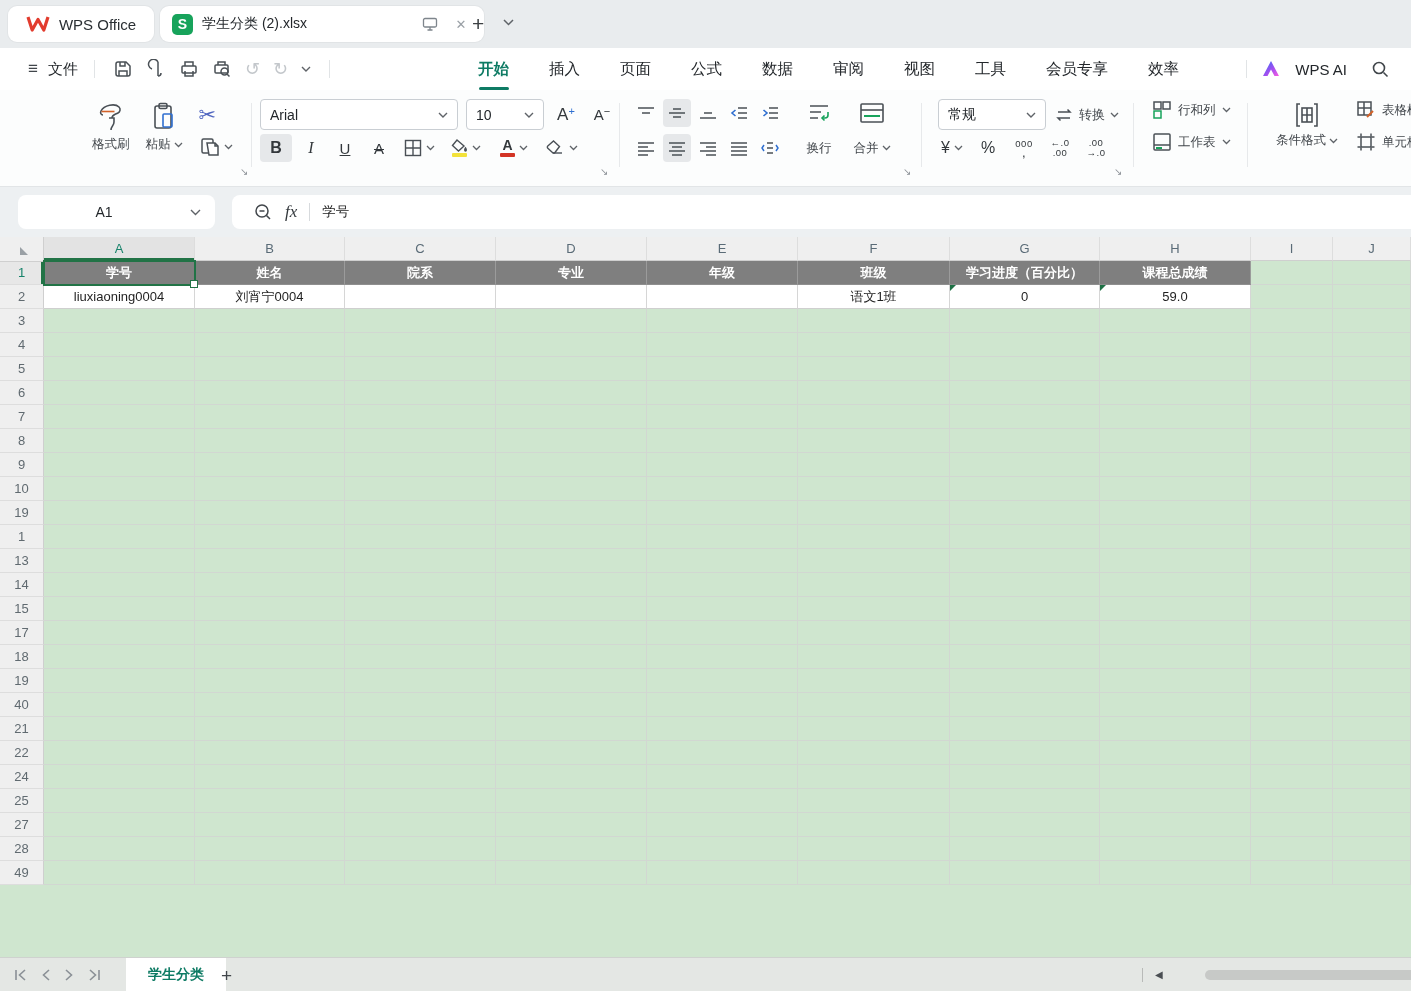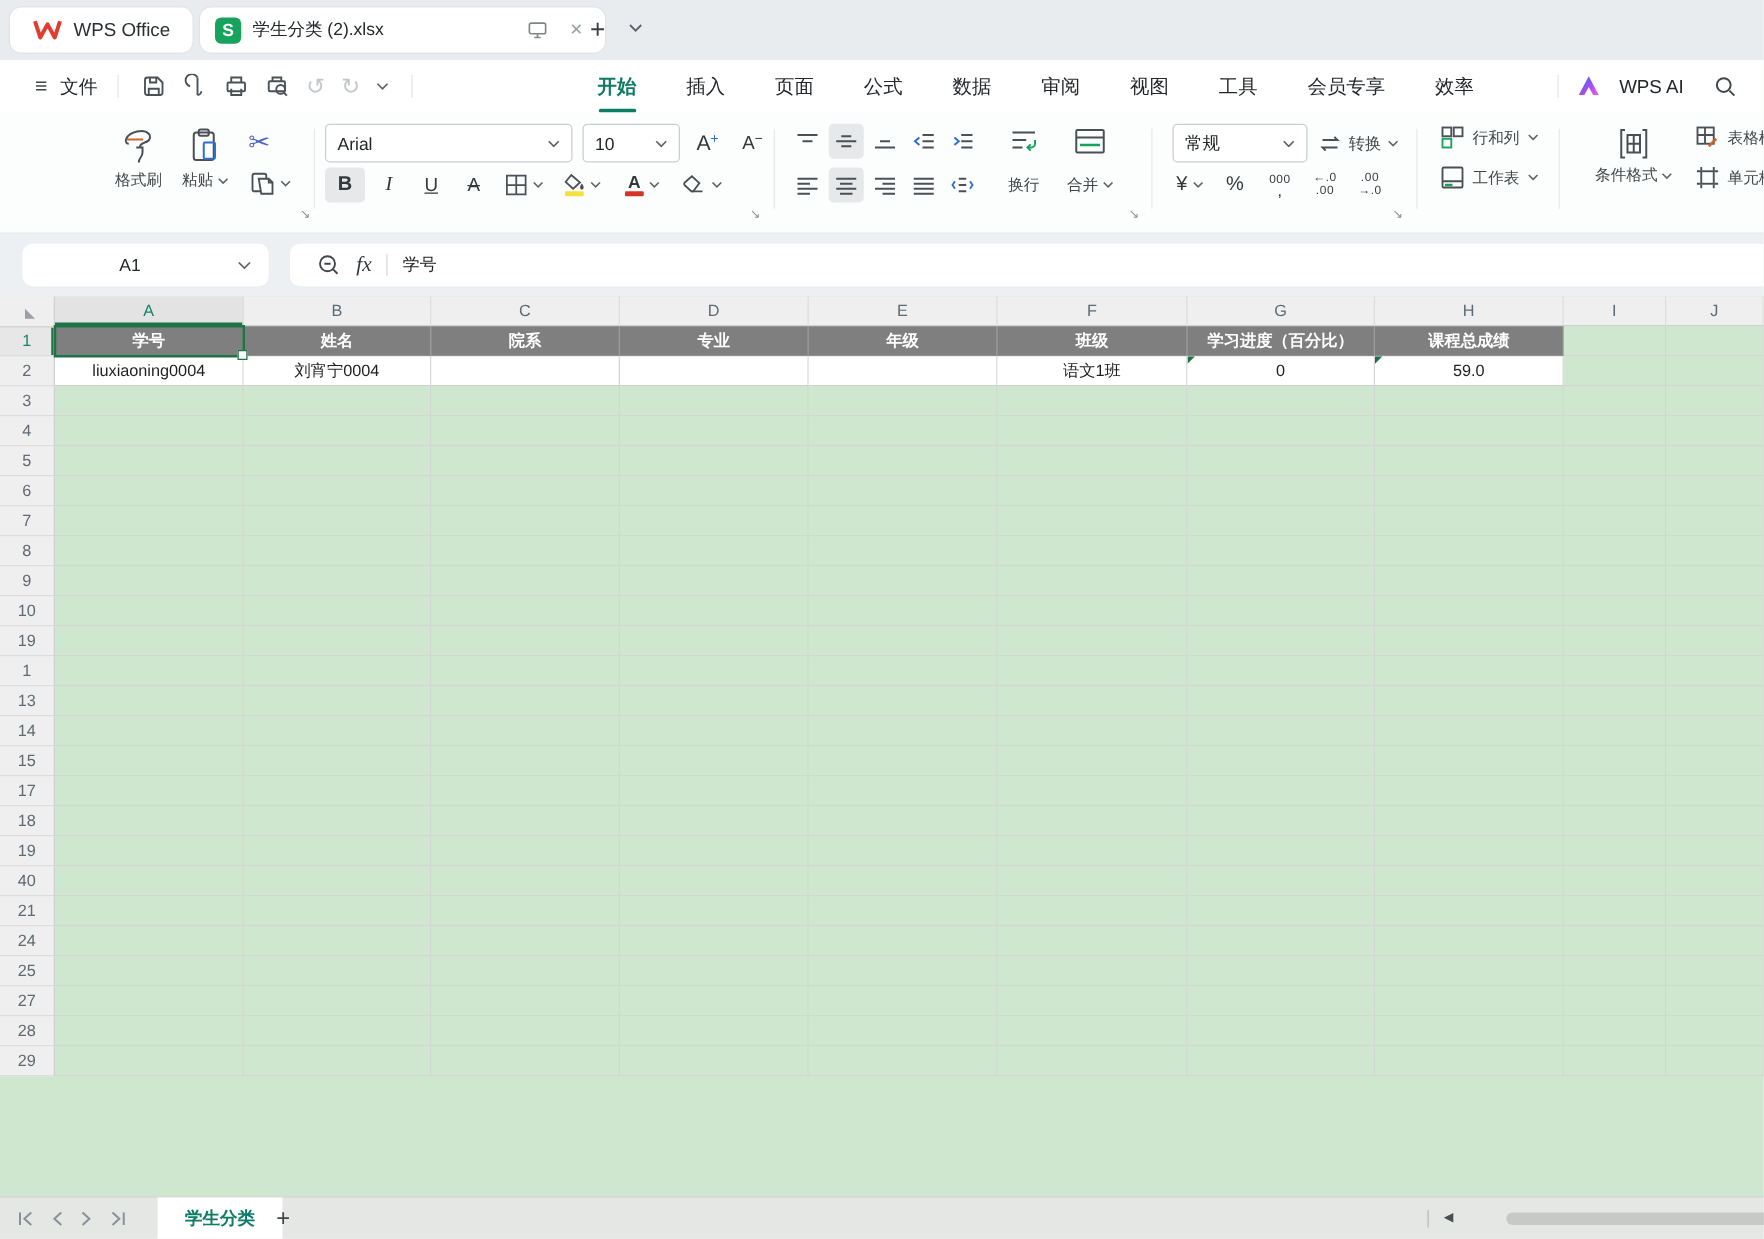--- a/index.html
+++ b/index.html
@@ -813,20 +813,33 @@
         <div class="cell green" style="width: 151px;"></div>
         <div class="cell green" style="width: 151px;"></div>
         <div class="cell green" style="width: 151px;"></div>
         <div class="cell green" style="width: 152px;"></div>
         <div class="cell green" style="width: 150px;"></div>
         <div class="cell green" style="width: 151px;"></div>
         <div class="cell green" style="width: 82px;"></div>
         <div class="cell green" style="width: 78px;"></div>
       </div>
       <div class="grow">
+        <div class="rowh">22</div>
+        <div class="cell green" style="width: 151px;"></div>
+        <div class="cell green" style="width: 150px;"></div>
+        <div class="cell green" style="width: 151px;"></div>
+        <div class="cell green" style="width: 151px;"></div>
+        <div class="cell green" style="width: 151px;"></div>
+        <div class="cell green" style="width: 152px;"></div>
+        <div class="cell green" style="width: 150px;"></div>
+        <div class="cell green" style="width: 151px;"></div>
+        <div class="cell green" style="width: 82px;"></div>
+        <div class="cell green" style="width: 78px;"></div>
+      </div>
+      <div class="grow">
         <div class="rowh">24</div>
         <div class="cell green" style="width: 151px;"></div>
         <div class="cell green" style="width: 150px;"></div>
         <div class="cell green" style="width: 151px;"></div>
         <div class="cell green" style="width: 151px;"></div>
         <div class="cell green" style="width: 151px;"></div>
         <div class="cell green" style="width: 152px;"></div>
         <div class="cell green" style="width: 150px;"></div>
         <div class="cell green" style="width: 151px;"></div>
         <div class="cell green" style="width: 82px;"></div>
@@ -865,21 +878,21 @@
         <div class="cell green" style="width: 151px;"></div>
         <div class="cell green" style="width: 151px;"></div>
         <div class="cell green" style="width: 151px;"></div>
         <div class="cell green" style="width: 152px;"></div>
         <div class="cell green" style="width: 150px;"></div>
         <div class="cell green" style="width: 151px;"></div>
         <div class="cell green" style="width: 82px;"></div>
         <div class="cell green" style="width: 78px;"></div>
       </div>
       <div class="grow">
-        <div class="rowh">29</div>
+        <div class="rowh">49</div>
         <div class="cell green" style="width: 151px;"></div>
         <div class="cell green" style="width: 150px;"></div>
         <div class="cell green" style="width: 151px;"></div>
         <div class="cell green" style="width: 151px;"></div>
         <div class="cell green" style="width: 151px;"></div>
         <div class="cell green" style="width: 152px;"></div>
         <div class="cell green" style="width: 150px;"></div>
         <div class="cell green" style="width: 151px;"></div>
         <div class="cell green" style="width: 82px;"></div>
         <div class="cell green" style="width: 78px;"></div>

